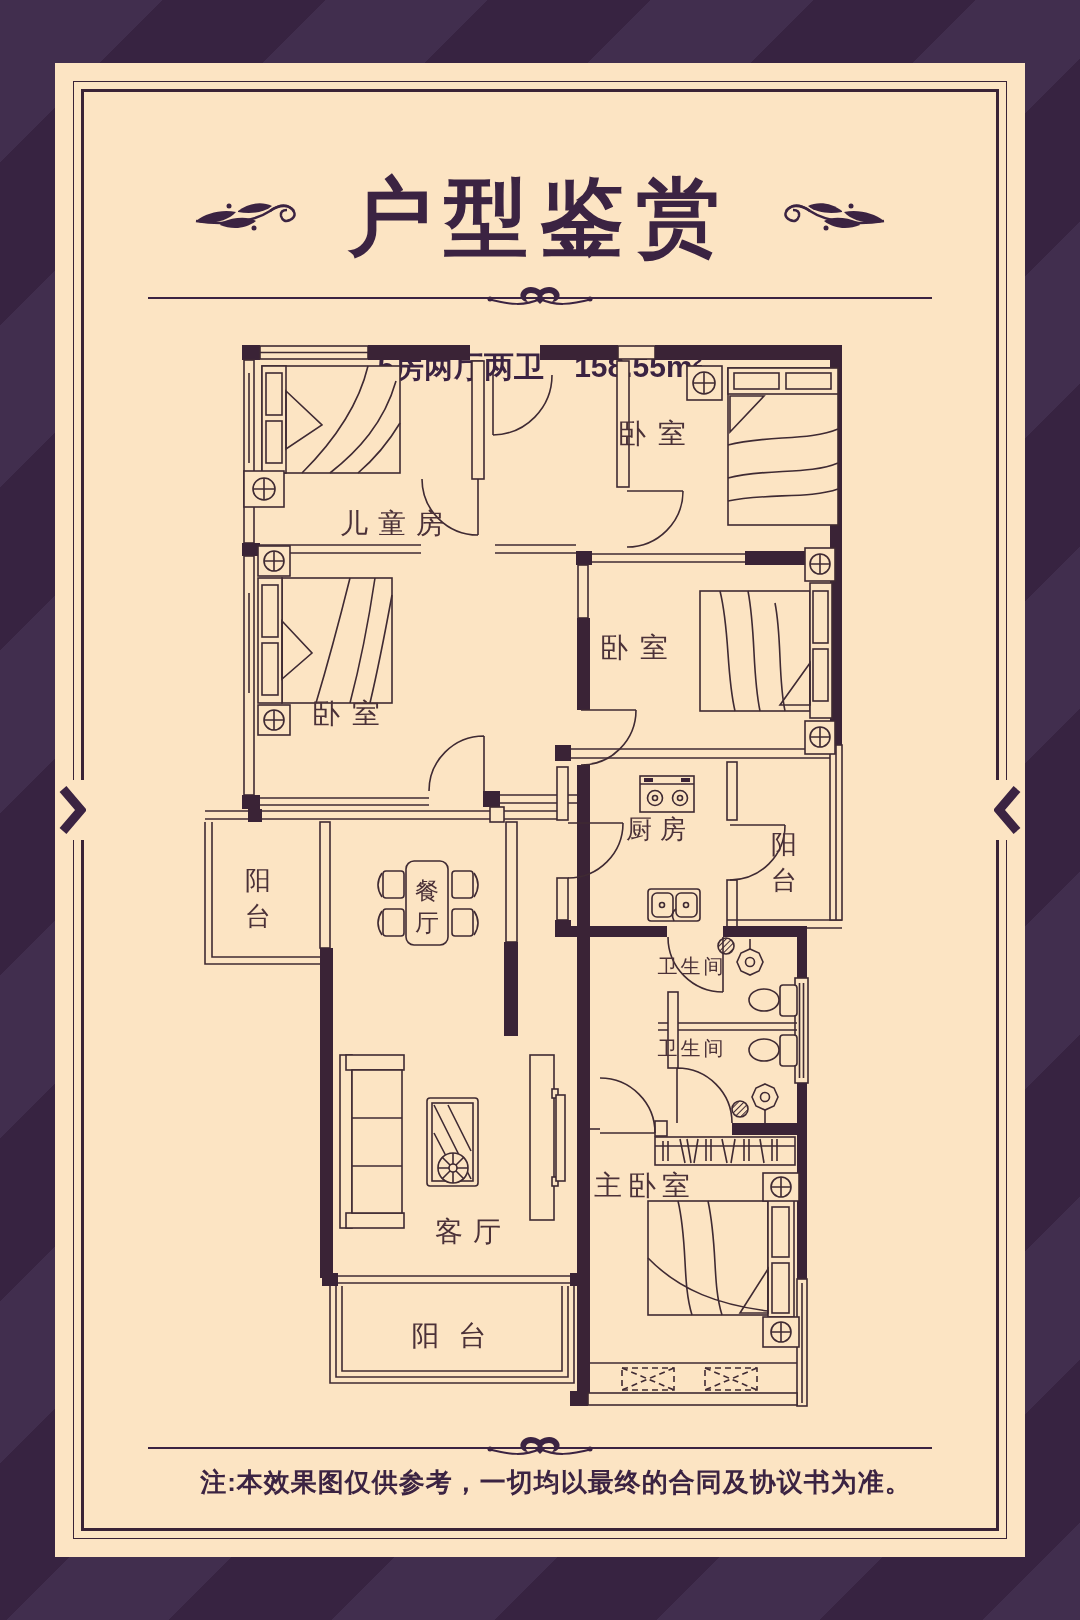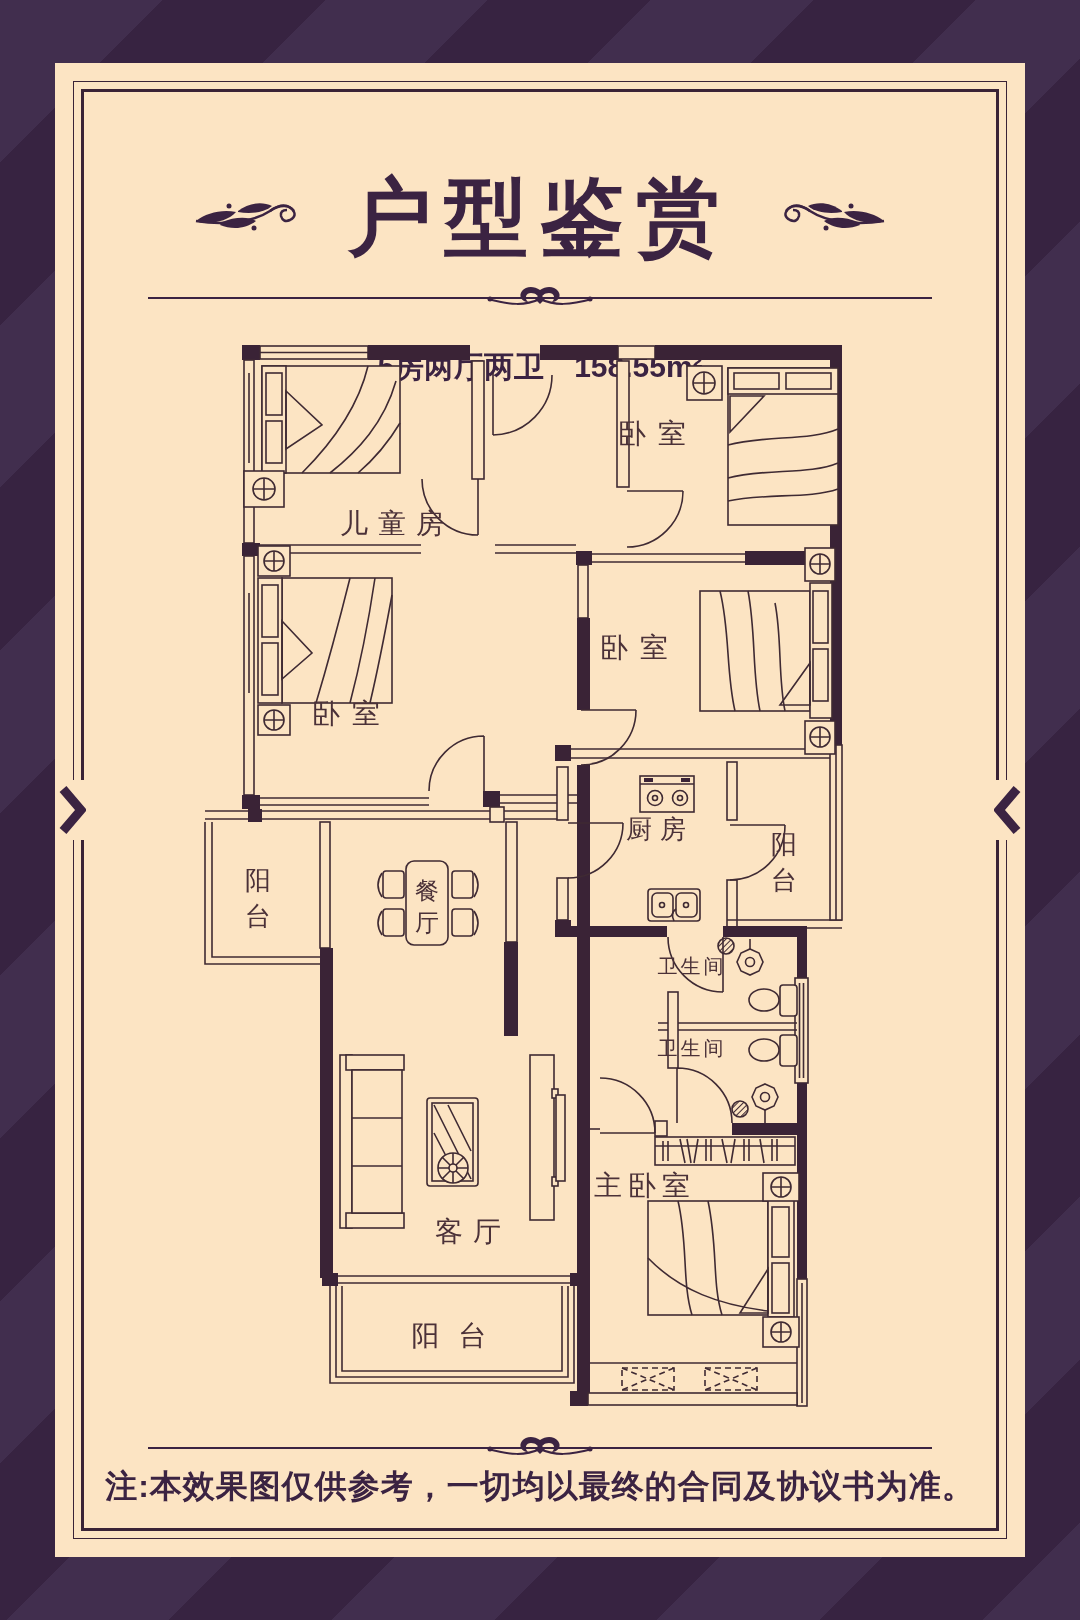--- a/index.html
+++ b/index.html
@@ -21,21 +21,21 @@
   .subtitle{position:absolute;top:172px;left:0;width:100%;height:150px;
     display:flex;align-items:flex-end;justify-content:center;gap:30px;
     font-size:30px;font-weight:600;color:#3b2342;pointer-events:none;}
   .subtitle span{display:block;line-height:1.2;}
   .divider{position:absolute;left:93px;right:93px;height:0;border-top:2px solid #3b2342;}
   .divider-top{top:234px;}
   .divider-bottom{top:1384px;}
   .orn{position:absolute;left:50%;top:-15px;transform:translateX(-50%);background:transparent;}
   .plan{position:absolute;left:145px;top:270px;width:650px;height:1075px;}
   .note{position:absolute;top:1402px;left:0;width:100%;text-align:center;
-    font-size:32px;font-weight:600;color:#3b2342;letter-spacing:1px;}
+    font-size:26px;font-weight:600;color:#3b2342;letter-spacing:1px;padding-left:16px;}
   
   .wln{fill:none;stroke:#3f2a33;stroke-width:1.6;}
   .wfill{fill:#fce4c3;stroke:#3f2a33;stroke-width:1.6;}
   .blk{fill:#3a2336;stroke:none;}
   .dash{fill:none;stroke:#3f2a33;stroke-width:1.6;stroke-dasharray:6 4;}
   .ink{fill:#3b2342;}
   .stroke-ink{fill:none;stroke:#3b2342;}
   text.rtxt{fill:#4b3138;font-family:"Liberation Serif","DejaVu Serif",serif;}
 </style>
 </head>

